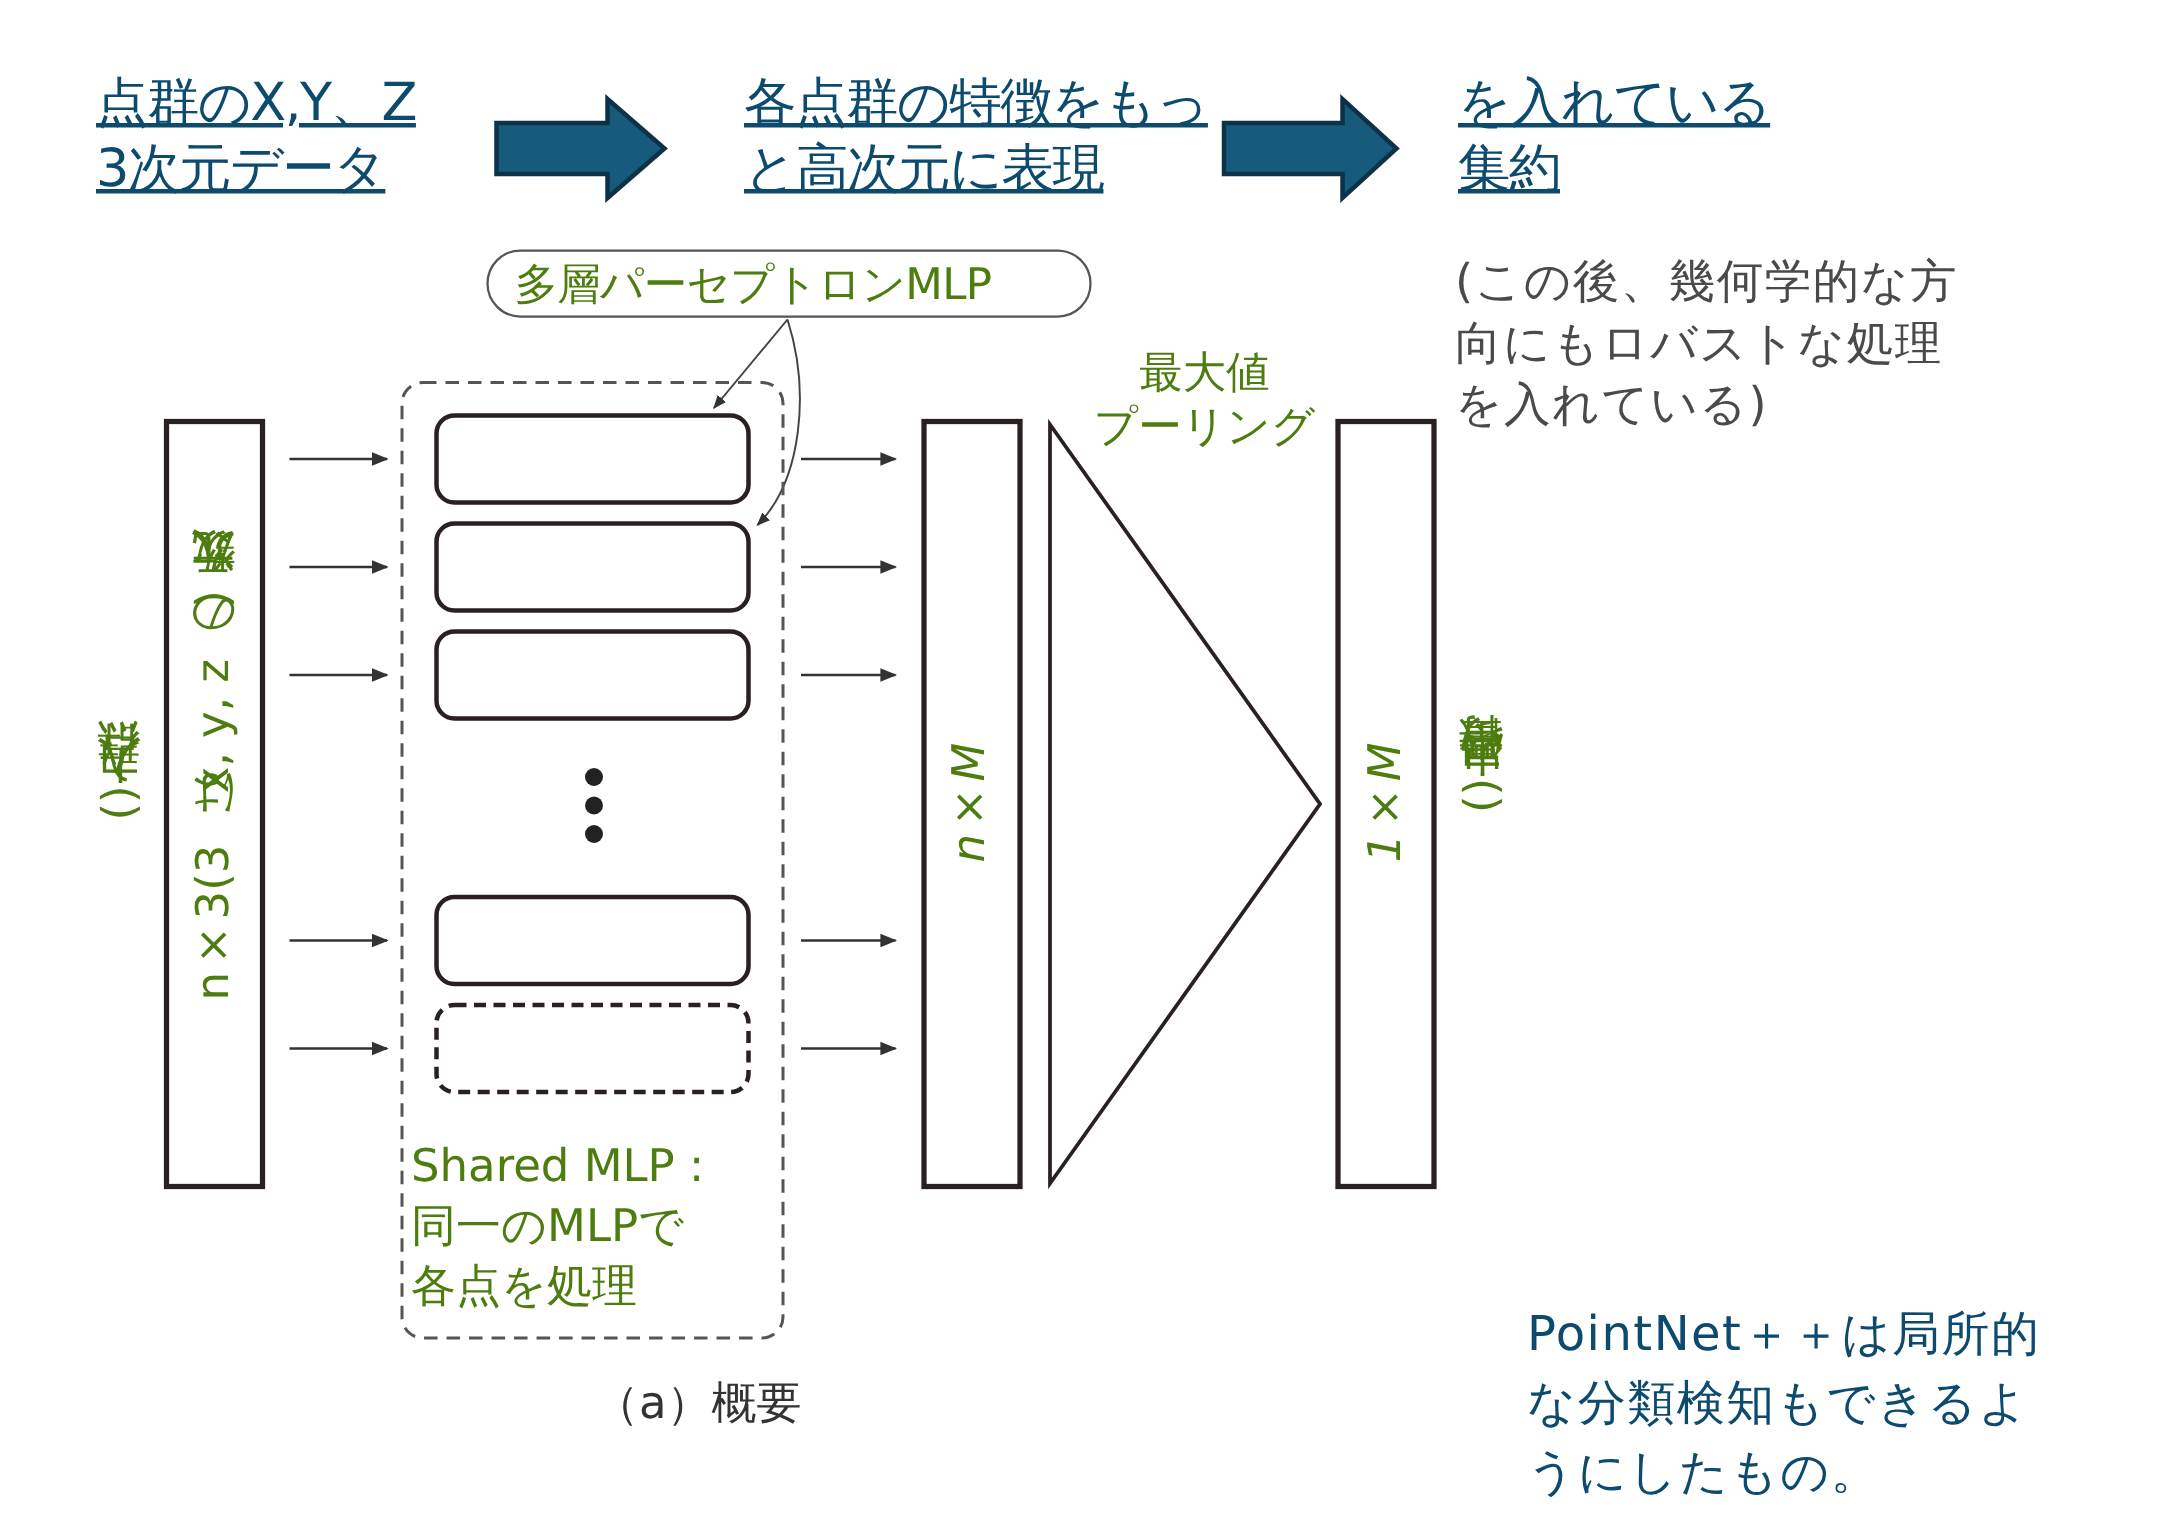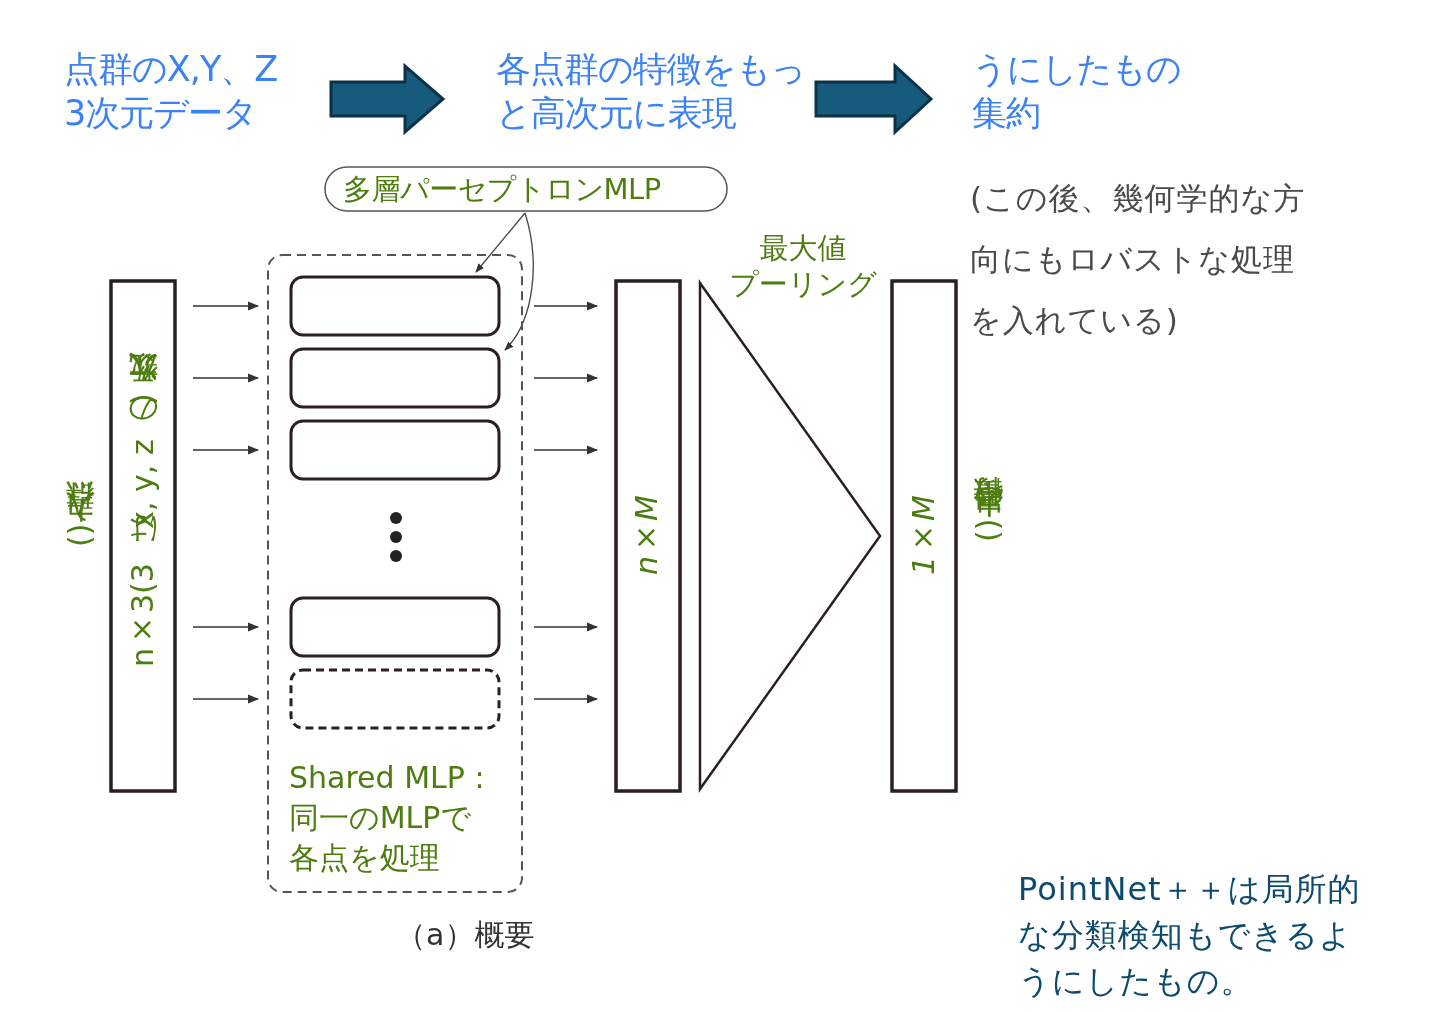--- a/index.html
+++ b/index.html
@@ -1,32 +1,32 @@
 <!DOCTYPE html>
 <html><head>
 <meta charset="utf-8">
 <style>
   html, body { margin: 0; padding: 0; background: #ffffff; }
   body { width: 1440px; height: 1012px; position: relative; overflow: hidden;
          font-family: "DejaVu Sans", "Liberation Sans", sans-serif; color: #2b2b2b; }
   .abs { position: absolute; }
-  .head { font-size: 35px; line-height: 44px; color: #3b82f6; white-space: pre; letter-spacing: -1px; }
-  .note { font-size: 31px; line-height: 61px; color: #4a4a4a; white-space: pre; letter-spacing: 1px; }
+  .head { font-size: 35px; line-height: 44px; color: #0c4a6e; white-space: pre; letter-spacing: -1px; text-decoration: underline; }
+  .note { font-size: 31px; line-height: 41px; color: #4a4a4a; white-space: pre; letter-spacing: 1px; }
   .lbl  { font-size: 29px; color: #4d7c0f; white-space: pre; }
   .vert { writing-mode: vertical-rl; transform: rotate(180deg); white-space: nowrap; }
   svg { position: absolute; left: 0; top: 0; }
 </style>
 </head>
 <body>
 
 <div class="abs head" style="left:64px; top:47px;">点群のX,Y、Z
 3次元データ</div>
 <div class="abs head" style="left:486px; top:47px;margin-left:10px;">各点群の特徴をもっ
 と高次元に表現</div>
-<div class="abs head" style="left:972px; top:47px;">うにしたもの
+<div class="abs head" style="left:972px; top:47px;">を入れている
 集約</div>
 
 <svg width="1440" height="1012">
   <defs>
     <marker id="ah" viewBox="0 0 10 10" refX="9" refY="5" markerWidth="7" markerHeight="7" orient="auto">
       <path d="M0,1 L10,5 L0,9 z" fill="#333"></path>
     </marker>
   </defs>
 
   <path d="M331,82 L405,82 L405,66 L443,99 L405,132 L405,116 L331,116 Z" fill="#165a7c" stroke="#0d3247" stroke-width="3"></path>
@@ -76,21 +76,21 @@
 
 <div class="abs lbl vert" style="left:60px; top:455px; height:160px; font-size:30px; text-align:center;">入力(点群)</div>
 <div class="abs lbl vert" style="left:123px; top:320px; height:420px; font-size:30px; text-align:center;">n×3(3はx, y, zの次元数)</div>
 <div class="abs lbl vert" style="left:629px; top:485px; height:100px; font-size:30px; font-style:italic; text-align:center;">n×M</div>
 <div class="abs lbl vert" style="left:906px; top:485px; height:100px; font-size:30px; font-style:italic; text-align:center;">1×M</div>
 <div class="abs lbl vert" style="left:968px; top:430px; height:200px; font-size:30px; text-align:center;">出力(特徴量)</div>
 
 <div class="abs lbl" style="left:718px; top:230px; font-size:29px; line-height:36px; text-align:center; width:170px;">最大値
 プーリング</div>
 
-<div class="abs lbl" style="left:289px; top:758px; font-size:30px; line-height:40px;">Shared MLP :
+<div class="abs lbl" style="left:274px; top:758px; font-size:30px; line-height:40px;">Shared MLP :
 同一のMLPで
 各点を処理</div>
 
 <div class="abs note" style="left:970px; top:168px;">(この後、幾何学的な方
 向にもロバストな処理
 を入れている)</div>
 
 <div class="abs lbl" style="left:396px; top:915px; font-size:30px; color:#333;">（a）概要</div>
 
 <div class="abs note" style="left:1018px; top:866px; font-size:32px; line-height:46px; color:#0c4a6e;">PointNet＋＋は局所的

